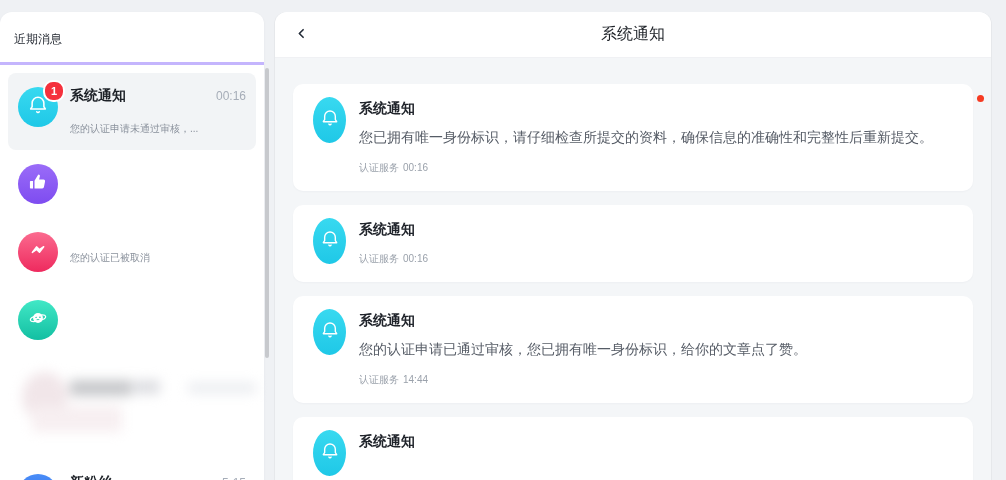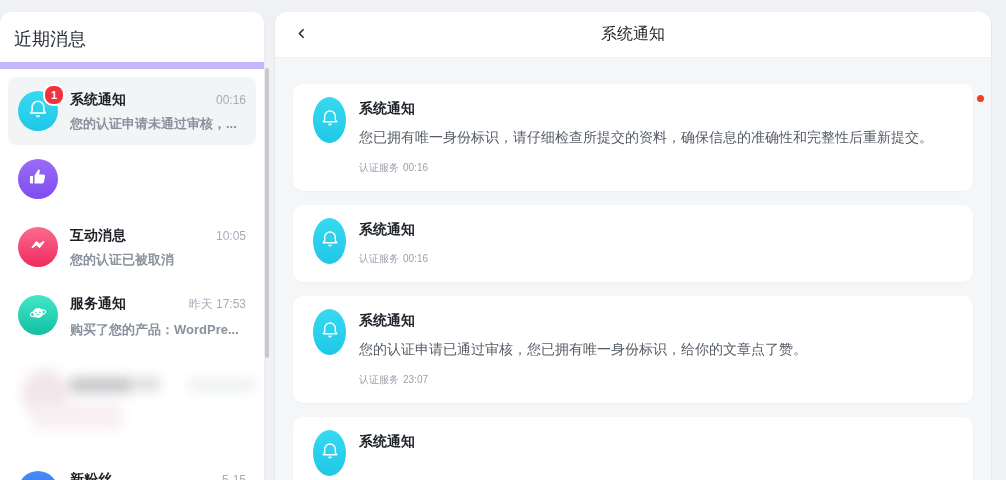--- a/index.html
+++ b/index.html
@@ -9,22 +9,22 @@
     font-family:"Liberation Sans","DejaVu Sans",sans-serif;
     -webkit-font-smoothing:antialiased;
   }
   
   .sidebar{
     position:absolute;left:0;top:12px;width:264px;height:468px;
     background:#ffffff;border-radius:12px 12px 0 0;
     box-shadow:0 1px 3px rgba(25,35,60,.05);
   }
   .sidebar-header{
-    padding:18px 14px 14px;font-size:18px;color:#272c35;
-    border-bottom:7px solid #c4b5fd;line-height:18px;
+    padding:18px 14px 14px;font-size:12px;color:#272c35;
+    border-bottom:3px solid #c4b5fd;line-height:18px;
   }
   .msg-list{padding:8px 8px 0;}
   .msg-item{
     display:flex;gap:12px;padding:14px 10px;border-radius:8px;
     align-items:flex-start;position:relative;
   }
   .msg-item.selected{background:#f2f4f6;}
   .avatar{
     width:40px;height:40px;border-radius:50%;flex:none;position:relative;
     display:flex;align-items:center;justify-content:center;
@@ -32,22 +32,22 @@
   .badge{
     position:absolute;top:-7px;left:25px;min-width:14px;height:14px;
     padding:2px;border-radius:10px;background:#f5313d;border:2px solid #fff;
     color:#fff;font-size:11px;line-height:14px;text-align:center;font-weight:bold;
   }
   .msg-body{flex:1;min-width:0;}
   .msg-top{display:flex;justify-content:space-between;align-items:baseline;}
   .msg-title{font-size:14px;font-weight:bold;color:#1d2127;line-height:16px;}
   .msg-time{font-size:12px;color:#a6adb8;white-space:nowrap;margin-left:6px;}
   .msg-preview{
-    margin-top:9px;font-size:13px;color:#8a919c;line-height:15px;
-    white-space:nowrap;overflow:hidden;text-overflow:ellipsis;font-weight:bold;
+    margin-top:18px;font-size:10px;color:#8a919c;line-height:15px;
+    white-space:nowrap;overflow:hidden;text-overflow:ellipsis;
   }
   
   .msg-item.redacted{min-height:78px;display:block;}
   .redact-wrap{position:relative;height:70px;filter:blur(6px);}
   .r-avatar{position:absolute;left:4px;top:4px;width:46px;height:50px;border-radius:50%;background:#f1e6e9;}
   .r-title{position:absolute;left:52px;top:12px;width:62px;height:16px;background:#c7c8cb;border-radius:2px;}
   .r-mid{position:absolute;left:116px;top:12px;width:26px;height:14px;background:#dddee2;border-radius:2px;}
   .r-time{position:absolute;left:170px;top:14px;width:68px;height:12px;background:#edeff2;border-radius:2px;}
   .r-line2{position:absolute;left:14px;top:38px;width:90px;height:26px;background:#f7eff1;border-radius:4px;}
   
@@ -123,45 +123,34 @@
   </div>
 
   <div class="msg-item">
     <div class="avatar" style="background: linear-gradient(rgb(251, 107, 143), rgb(238, 42, 94));">
       <span class="avatar-icon"><svg viewBox="0 0 24 24" width="22" height="22" fill="#fff" stroke="#fff" stroke-width="1.6" stroke-linejoin="round">
               <path d="M5.8 14.6l4.6-6 3.1 3 4.7-3.2-4.6 6-3.1-3z"></path>
             </svg></span>
 
     </div>
     <div class="msg-body">
-      <div class="msg-top">
-        <span class="msg-title">互动消息</span>
-        <span class="msg-time">10:05</span>
-      </div>
       <div class="msg-preview">您的认证已被取消</div>
     </div>
   </div>
 
   <div class="msg-item">
     <div class="avatar" style="background: linear-gradient(rgb(65, 232, 198), rgb(19, 191, 162));">
       <span class="avatar-icon"><svg viewBox="0 0 24 24" width="22" height="22">
               <circle cx="12" cy="12" r="5.4" fill="#fff"></circle>
               <circle cx="9.9" cy="11.2" r=".9" fill="#1fc4a6"></circle>
               <circle cx="14.1" cy="11.2" r=".9" fill="#1fc4a6"></circle>
               <rect x="10.4" y="13.4" width="3.2" height="1.1" rx=".55" fill="#1fc4a6"></rect>
               <ellipse cx="12" cy="12.3" rx="8.6" ry="2.9" fill="none" stroke="#fff" stroke-width="1.3" transform="rotate(-14 12 12.3)"></ellipse>
             </svg></span>
 
-    </div>
-    <div class="msg-body">
-      <div class="msg-top">
-        <span class="msg-title">服务通知</span>
-        <span class="msg-time">昨天 17:53</span>
-      </div>
-      <div class="msg-preview">购买了您的产品：WordPre...</div>
     </div>
   </div>
 
   <div class="msg-item redacted">
     <div class="redact-wrap">
       <div class="r-avatar"></div>
       <div class="r-title"></div>
       <div class="r-mid"></div>
       <div class="r-time"></div>
       <div class="r-line2"></div>
@@ -238,21 +227,21 @@
     <div class="card-avatar" style="background: linear-gradient(rgb(56, 217, 240), rgb(31, 200, 231));">
       <span class="avatar-icon"><svg viewBox="0 0 24 24" width="20" height="20" fill="none" stroke="#ffffff" stroke-width="1.7" stroke-linecap="round" stroke-linejoin="round">
               <path d="M18.4 13.8V10a6.4 6.4 0 1 0-12.8 0v3.8L4 16.4h16z"></path>
               <path d="M10.7 19.3a1.4 1.4 0 0 0 2.6 0"></path>
             </svg></span>
     </div>
     <div class="card-content">
       <div class="card-title">系统通知</div>
       <div class="card-text">您的认证申请已通过审核，您已拥有唯一身份标识，给你的文章点了赞。</div>
       <div class="card-meta">
-        <span>认证服务</span><span>23:07</span>
+        <span>认证服务</span><span>14:44</span>
       </div>
     </div>
   </div>
 
   <div class="card">
     <div class="card-avatar" style="background: linear-gradient(rgb(56, 217, 240), rgb(31, 200, 231));">
       <span class="avatar-icon"><svg viewBox="0 0 24 24" width="20" height="20" fill="none" stroke="#ffffff" stroke-width="1.7" stroke-linecap="round" stroke-linejoin="round">
               <path d="M18.4 13.8V10a6.4 6.4 0 1 0-12.8 0v3.8L4 16.4h16z"></path>
               <path d="M10.7 19.3a1.4 1.4 0 0 0 2.6 0"></path>
             </svg></span>

